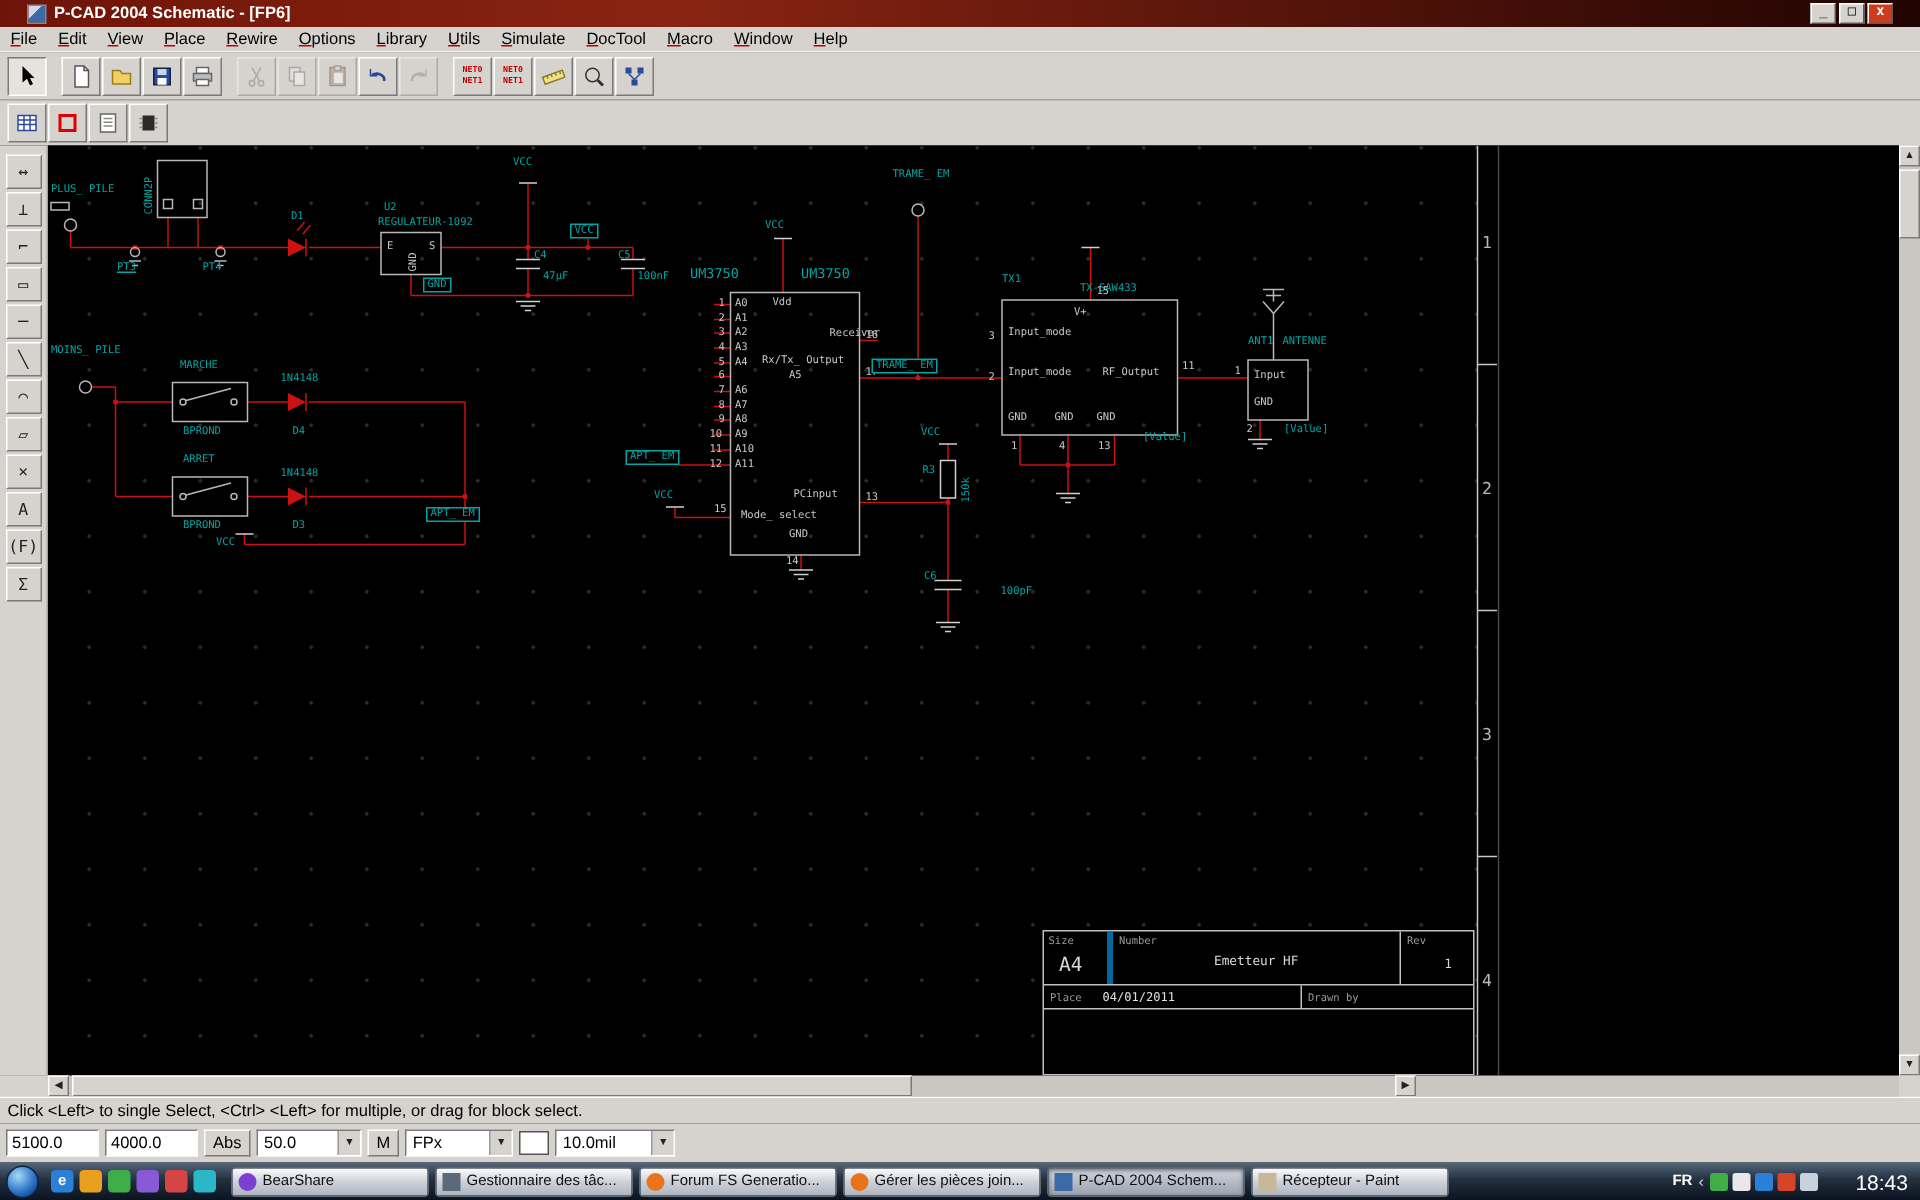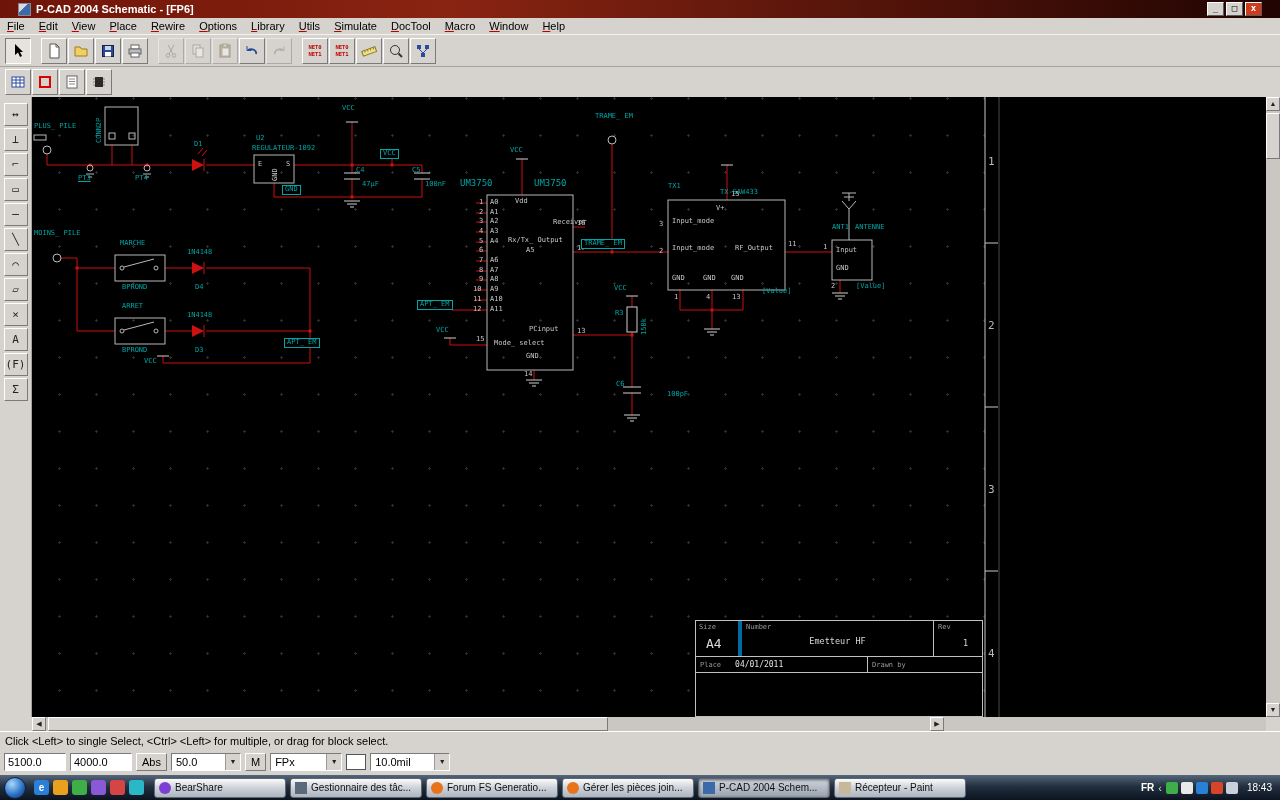--- a/index.html
+++ b/index.html
@@ -87,21 +87,21 @@
   #start-orb{width:22px;height:22px;border-radius:50%;margin:0 6px 0 4px;background:radial-gradient(circle at 35% 30%,#a8d8f8,#2f74c8 55%,#123a78 90%);border:1px solid #0a2448;flex:none}
   .ql-icon{width:15px;height:15px;border-radius:3px;margin:0 2px;color:#fff;font-size:10px;font-weight:bold;text-align:center;line-height:15px;flex:none}
   .task-btn{width:132px;height:20px;margin:0 2px;border-radius:3px;background:linear-gradient(180deg,#fbfbfb,#ccd1d9 50%,#aeb5c0);border:1px solid #5e6670;display:flex;align-items:center;font-size:10px;color:#101010;padding:0 4px;gap:4px;white-space:nowrap;overflow:hidden;flex:none}
   .task-btn.active{background:linear-gradient(180deg,#cfd5de,#9aa2ae);box-shadow:inset 0 1px 3px rgba(0,0,0,.55)}
   .task-icon{width:12px;height:12px;flex:none}
   .task-icon.round{border-radius:50%}
   #tray{margin-left:auto;display:flex;align-items:center;gap:4px;padding-right:8px;color:#fff}
   #tray-lang{font-size:10px;font-weight:bold}
   #tray-chevron{font-size:11px;color:#cfd8e4}
   .tray-icon{width:12px;height:12px;border-radius:2px}
-  #clock{font-size:10px;margin-left:5px}
+  #clock{font-size:14px;margin-left:21px}
 </style>
 </head>
 <body>
 
 <div class="abs" id="titlebar">
   <div id="app-icon"></div>
   <div id="title-text">P-CAD 2004 Schematic - [FP6]</div>
   <div id="win-controls" style="display: flex;">
       <div class="win-btn">_</div>
       <div class="win-btn">□</div>

